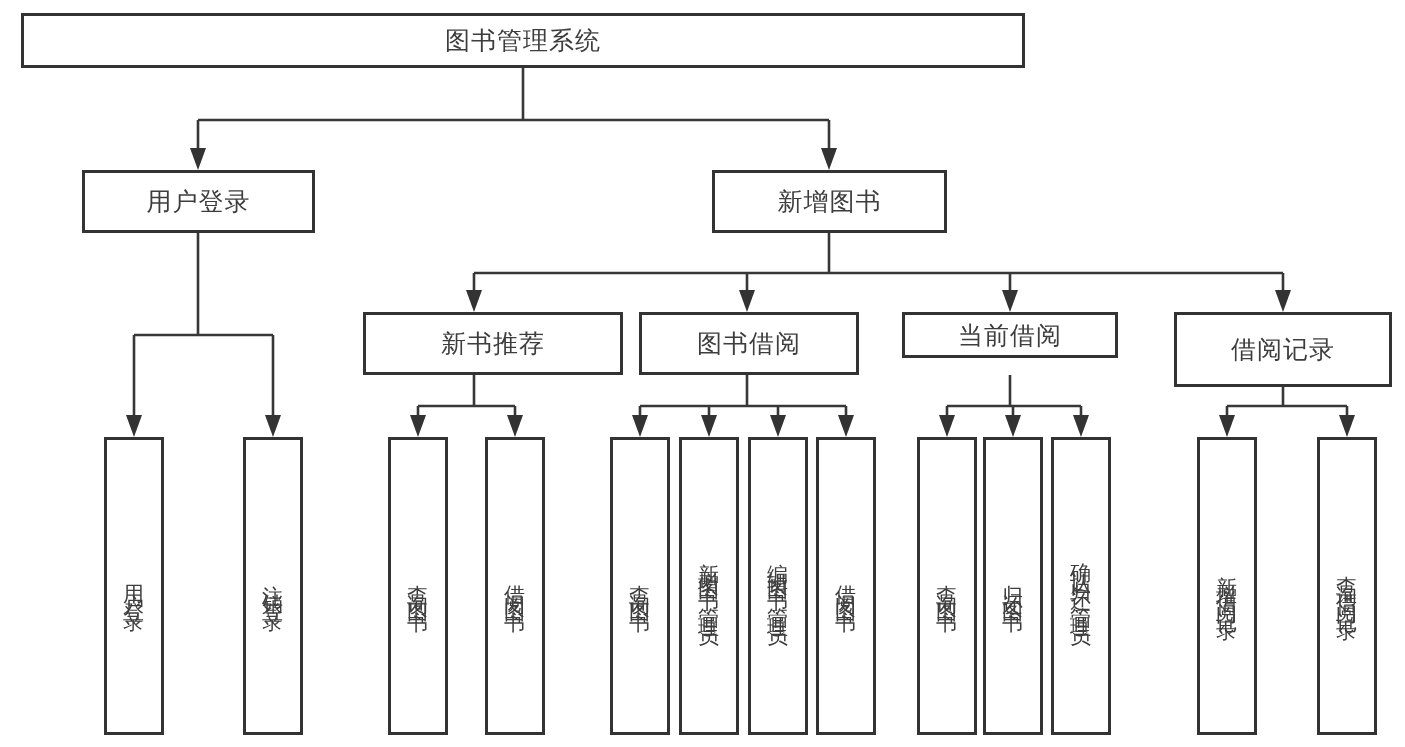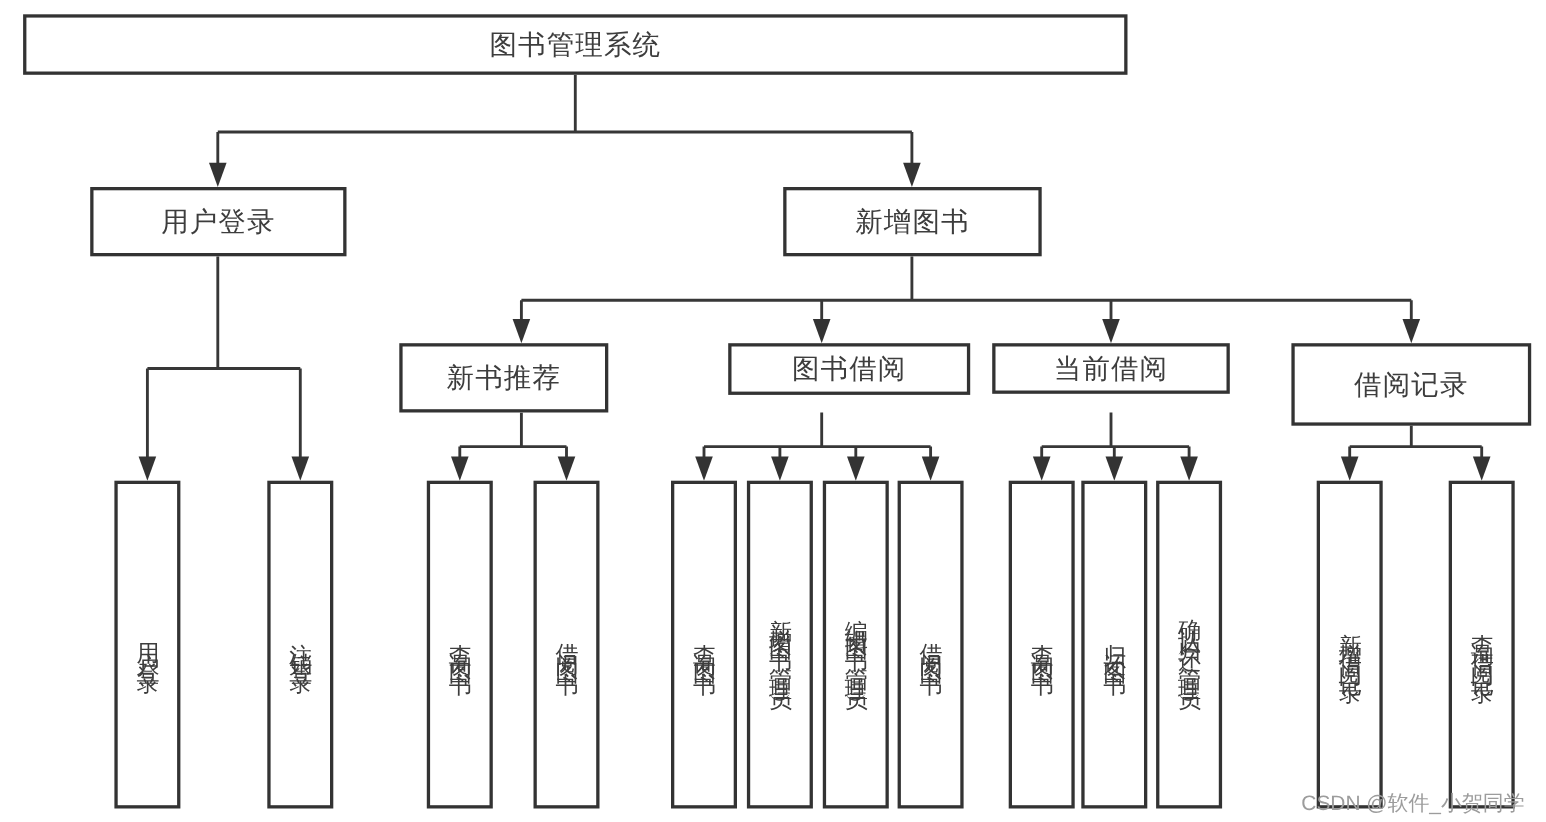--- a/index.html
+++ b/index.html
@@ -112,24 +112,24 @@
     <span class="label">图书管理系统</span>
   </div>
 
   <div class="node" style="left:82px; top:170px; width:233px; height:63px;">
     <span class="label">用户登录</span>
   </div>
   <div class="node" style="left:712px; top:170px; width:235px; height:63px;">
     <span class="label">新增图书</span>
   </div>
 
-  <div class="node" style="left:363px; top:312px; width:190px; height:63px;">
+  <div class="node" style="left:363px; top:312px; width:260px; height:63px;">
     <span class="label">新书推荐</span>
   </div>
-  <div class="node" style="left:662px; top:312px; width:220px; height:47px;">
+  <div class="node" style="left:639px; top:312px; width:220px; height:63px;">
     <span class="label">图书借阅</span>
   </div>
   <div class="node" style="left:902px; top:312px; width:216px; height:46px;">
     <span class="label">当前借阅</span>
   </div>
   <div class="node" style="left:1174px; top:312px; width:218px; height:75px;">
     <span class="label">借阅记录</span>
   </div>
 
   <div class="node leaf" style="left:104px; top:437px; width:60px; height:298px;">
@@ -169,15 +169,14 @@
     <span class="vlabel">确认归还（管理员）</span>
   </div>
 
   <div class="node leaf" style="left:1197px; top:437px; width:60px; height:298px;">
     <span class="vlabel">新增借阅记录</span>
   </div>
   <div class="node leaf" style="left:1317px; top:437px; width:60px; height:298px;">
     <span class="vlabel">查询借阅记录</span>
   </div>
 
-  <div class="watermark">CSDN @软件_小贺同学</div>
 
 </div>
 
 </body></html>

